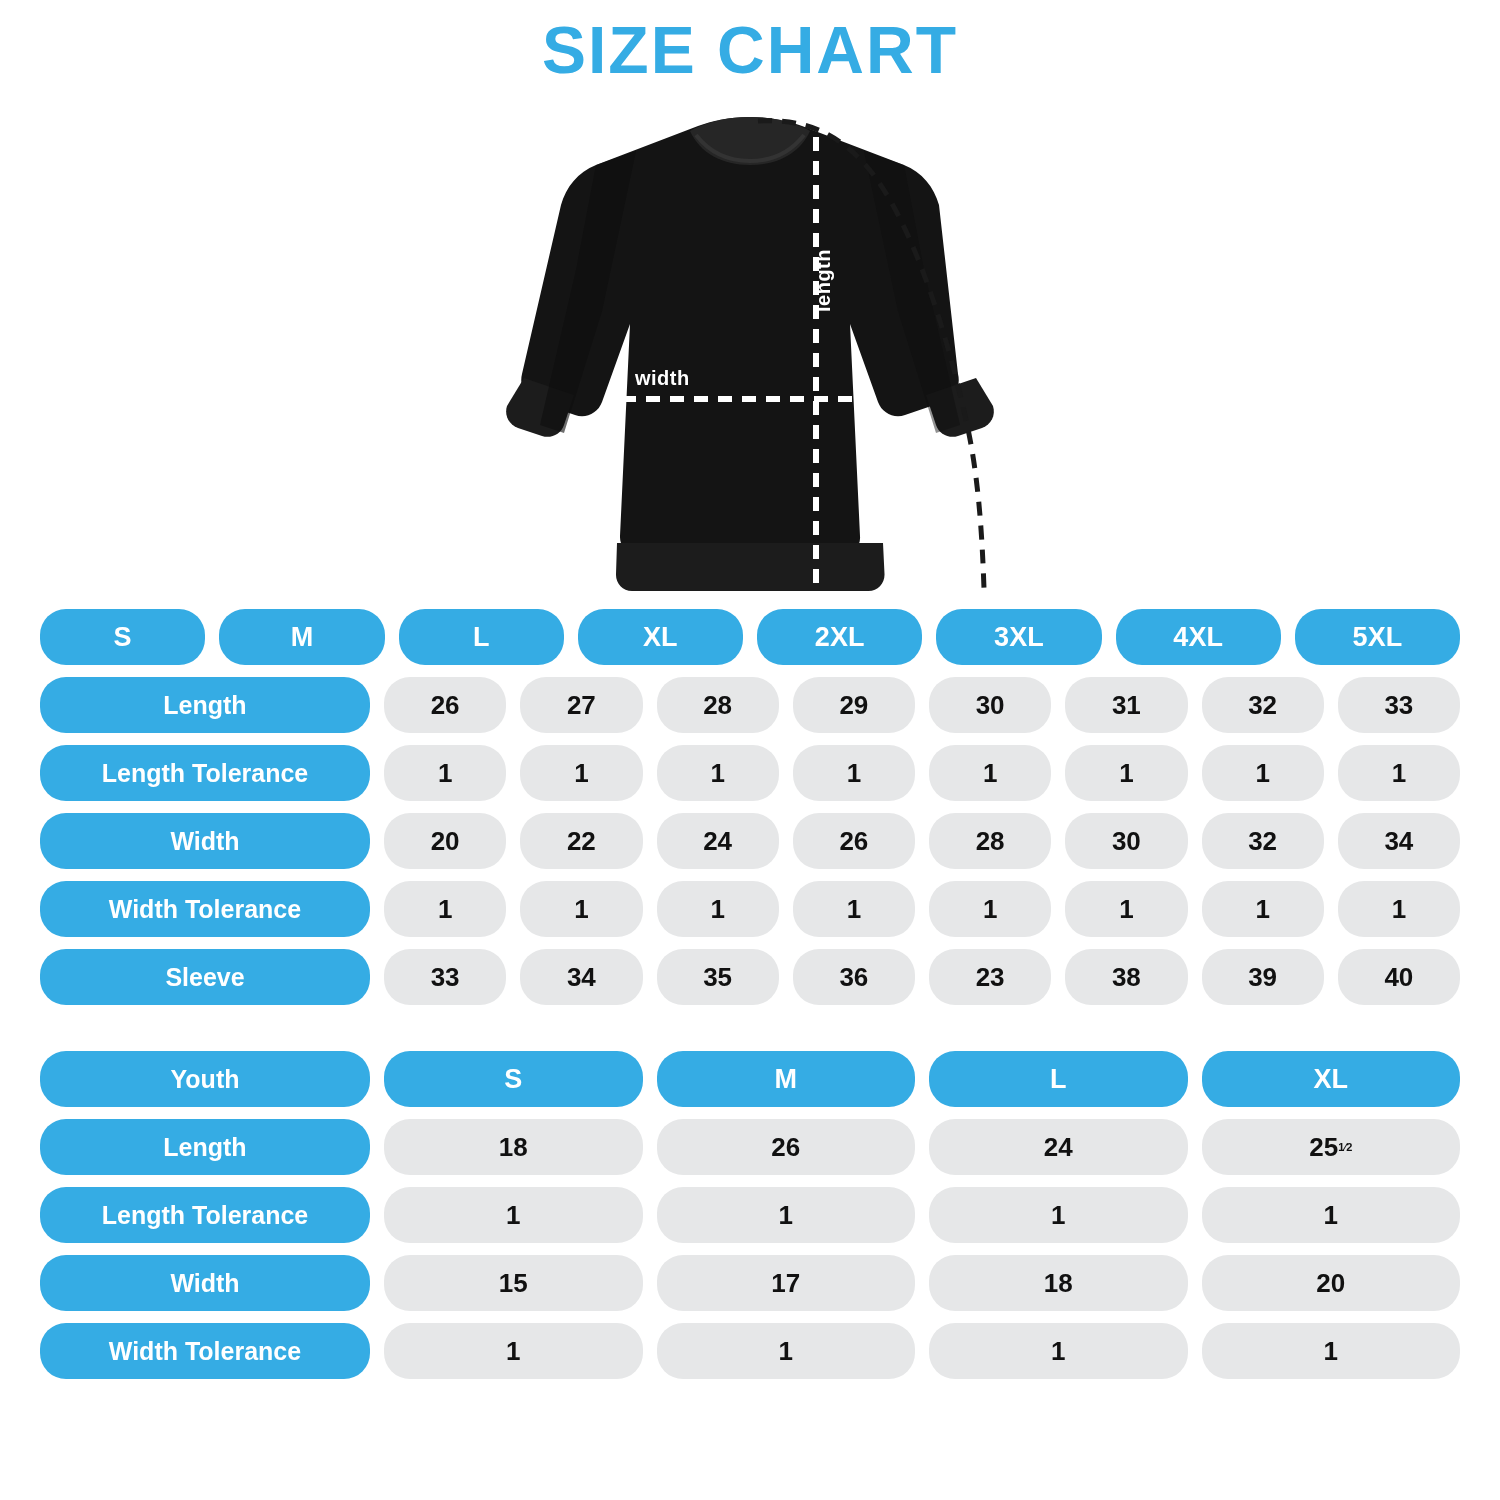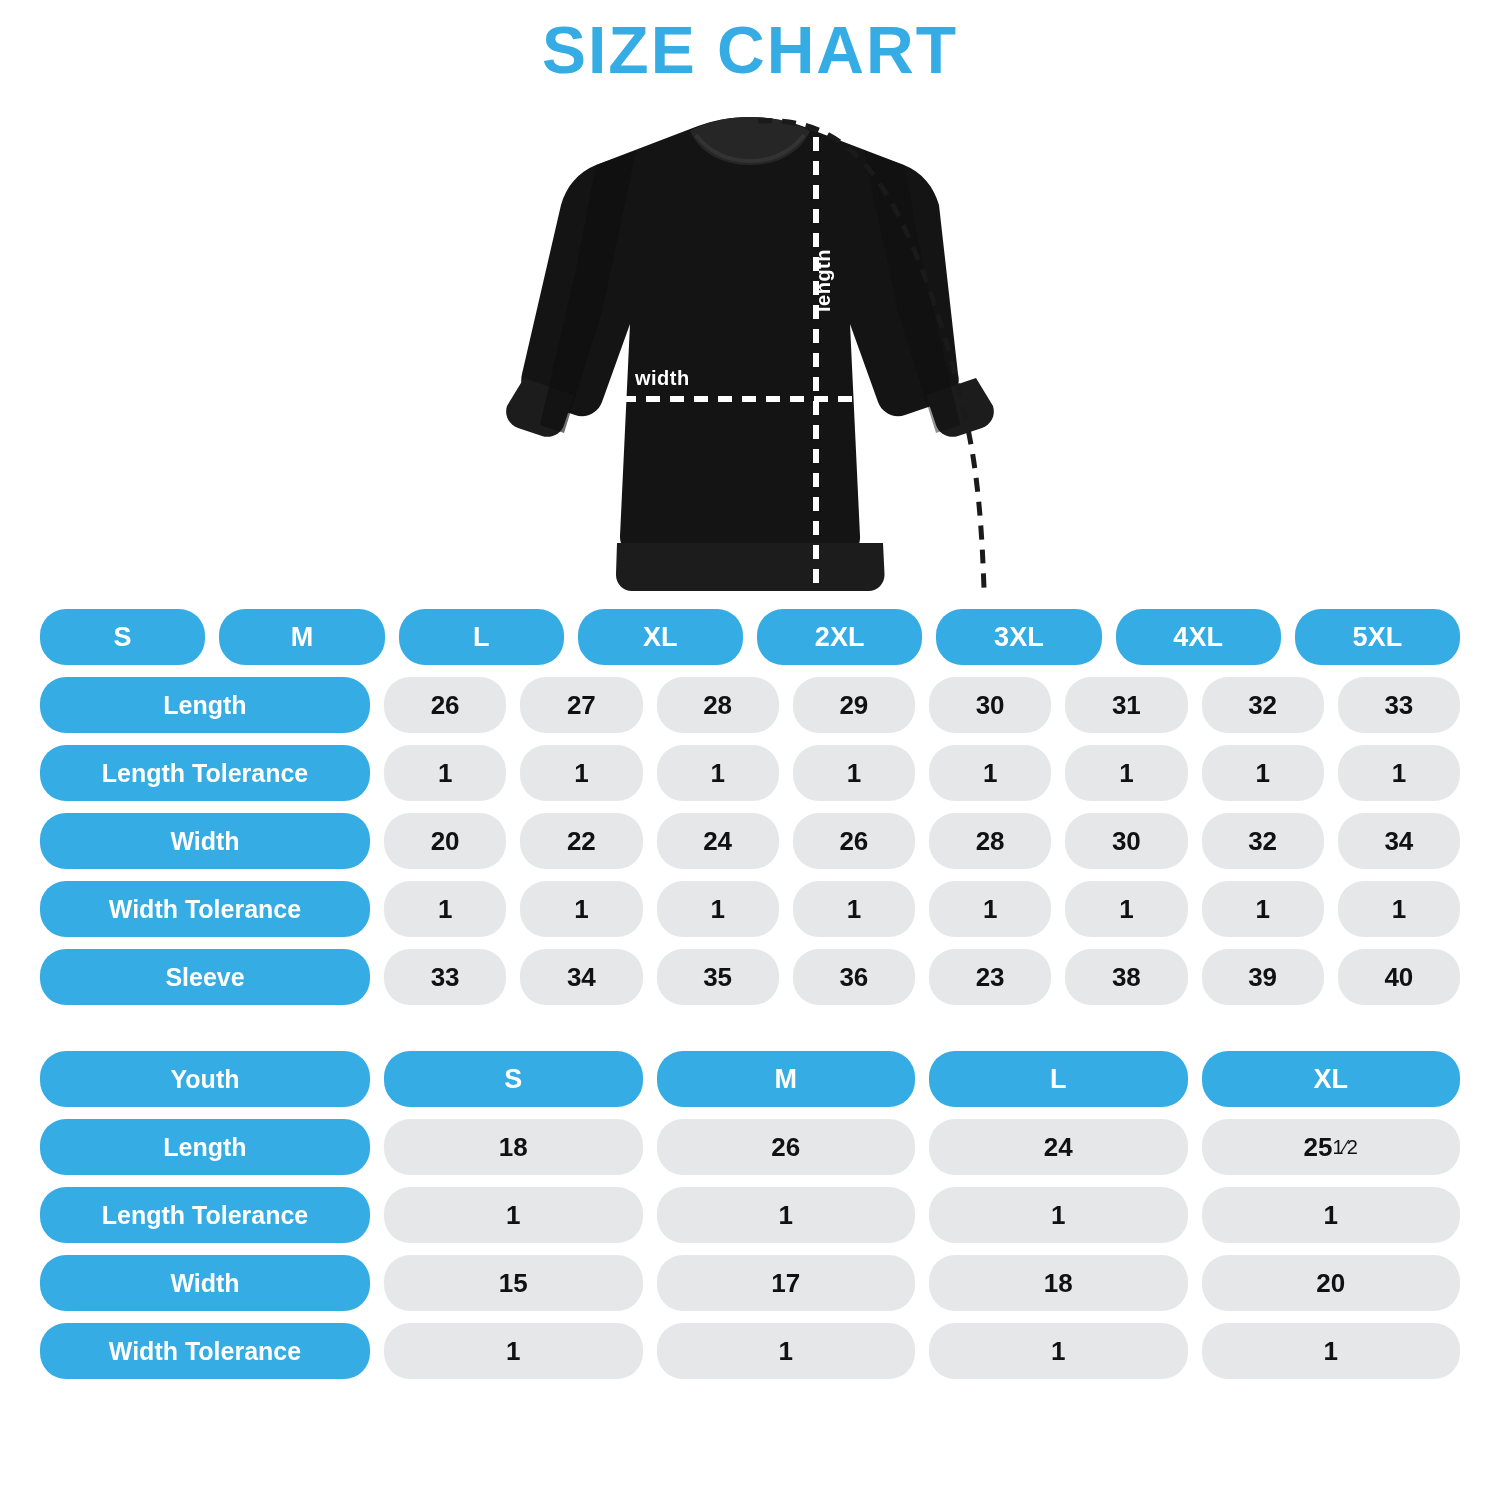--- a/index.html
+++ b/index.html
@@ -115,22 +115,22 @@
   }
   .cell.head {
     background: #35ace4;
     color: #ffffff;
     font-size: 27px;
   }
   .table-gap {
     height: 34px;
   }
   sup.frac {
-    font-size: 20px;
-    font-weight: 400;
+    font-size: 11px;
+    font-weight: 700;
     vertical-align: super;
   }
 </style>
 </head>
 <body>
 
 <div class="page">
 
   <div class="title">SIZE CHART</div>
 

